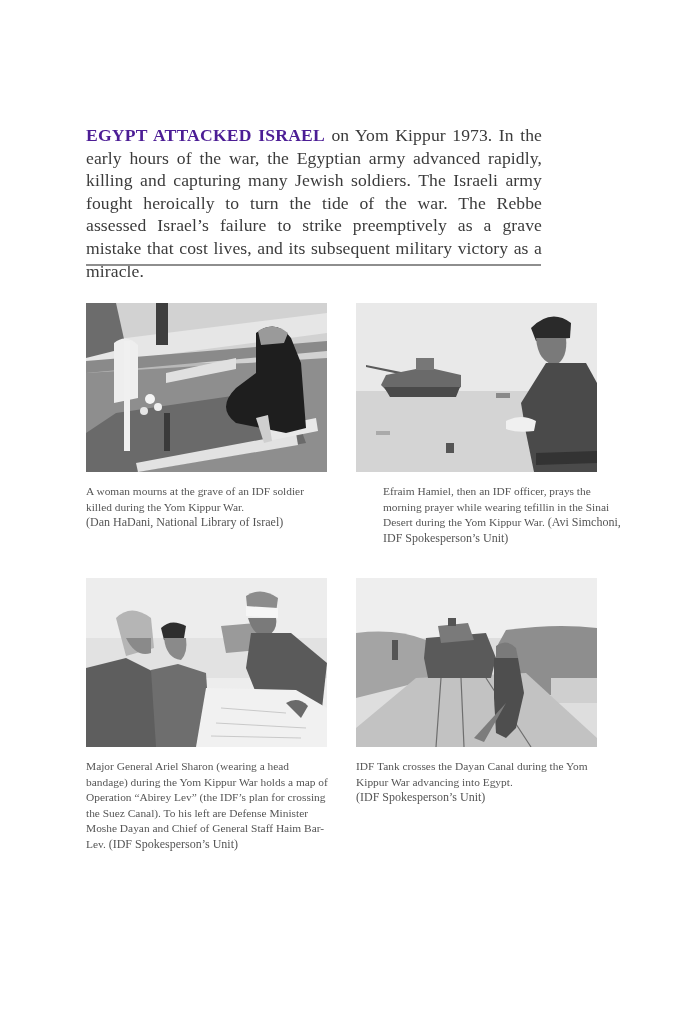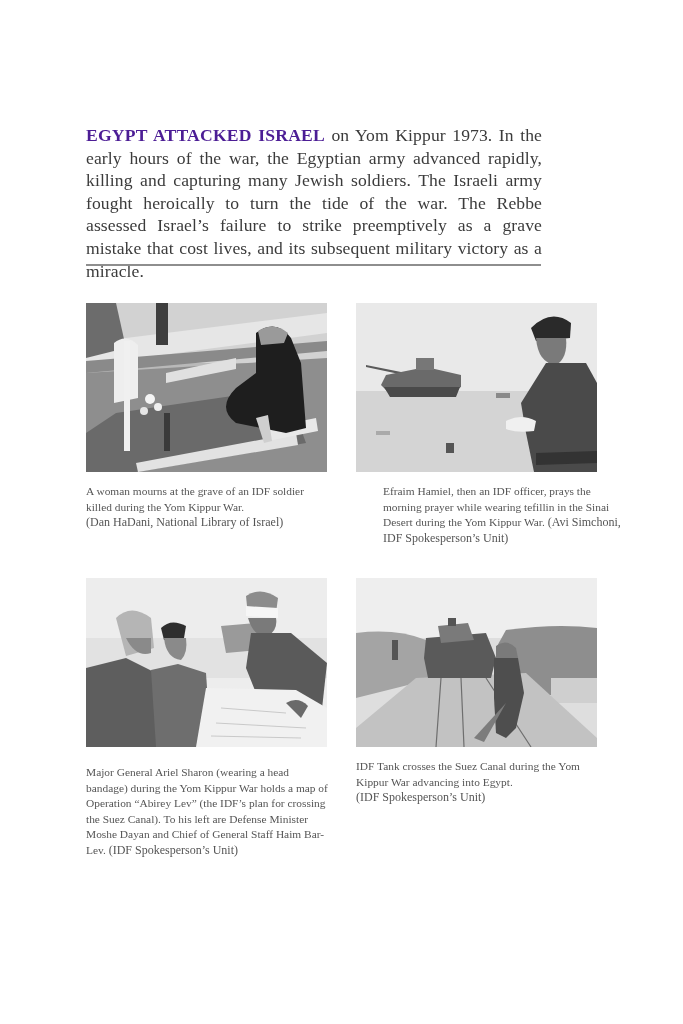--- a/index.html
+++ b/index.html
@@ -20,21 +20,21 @@
     .p3 { left: 86px; top: 578px; width: 241px; height: 169px; }
     .p4 { left: 356px; top: 578px; width: 241px; height: 169px; }
     .cap {
       position: absolute; width: 245px;
       font-family: "Liberation Serif", "DejaVu Serif", serif;
       font-size: 11.4px; line-height: 15.5px; color: #555555;
     }
     .cap .credit { font-size: 12px; color: #555; }
     .c1 { left: 86px; top: 484px; }
     .c2 { left: 356px; top: 484px; margin-left: 27px; }
-    .c3 { left: 86px; top: 759px; margin-top: 6px; }
+    .c3 { left: 86px; top: 759px; }
     .c4 { left: 356px; top: 759px; }
   </style>
 </head>
 <body>
 
 <div class="intro"><span class="lead">EGYPT ATTACKED ISRAEL</span><span> on Yom Kippur 1973. In the early hours of the war, the Egyptian army advanced rapidly, killing and capturing many Jewish soldiers. The Israeli army fought heroically to turn the tide of the war. The Rebbe assessed Israel’s failure to strike preemptively as a grave mistake that cost lives, and its subsequent military victory as a miracle.</span></div>
 
 <div class="rule"></div>
 
 <div class="photo p1">
@@ -121,13 +121,13 @@
     <rect x="36" y="62" width="6" height="20" fill="#555"></rect>
   </svg>
 </div>
 
 <div class="cap c1"><span>A woman mourns at the grave of an IDF soldier killed during the Yom Kippur War.</span><br><span class="credit">(Dan HaDani, National Library of Israel)</span></div>
 
 <div class="cap c2"><span>Efraim Hamiel, then an IDF officer, prays the morning prayer while wearing tefillin in the Sinai Desert during the Yom Kippur War.</span> <span class="credit">(Avi Simchoni, IDF Spokesperson’s Unit)</span></div>
 
 <div class="cap c3"><span>Major General Ariel Sharon (wearing a head bandage) during the Yom Kippur War holds a map of Operation “Abirey Lev” (the IDF’s plan for crossing the Suez Canal). To his left are Defense Minister Moshe Dayan and Chief of General Staff Haim Bar-Lev.</span> <span class="credit">(IDF Spokesperson’s Unit)</span></div>
 
-<div class="cap c4"><span>IDF Tank crosses the Suez Canal during the Yom Kippur War advancing into Egypt.</span><br><span class="credit">(IDF Spokesperson’s Unit)</span></div>
+<div class="cap c4"><span>IDF Tank crosses the Dayan Canal during the Yom Kippur War advancing into Egypt.</span><br><span class="credit">(IDF Spokesperson’s Unit)</span></div>
 
 </body></html>

